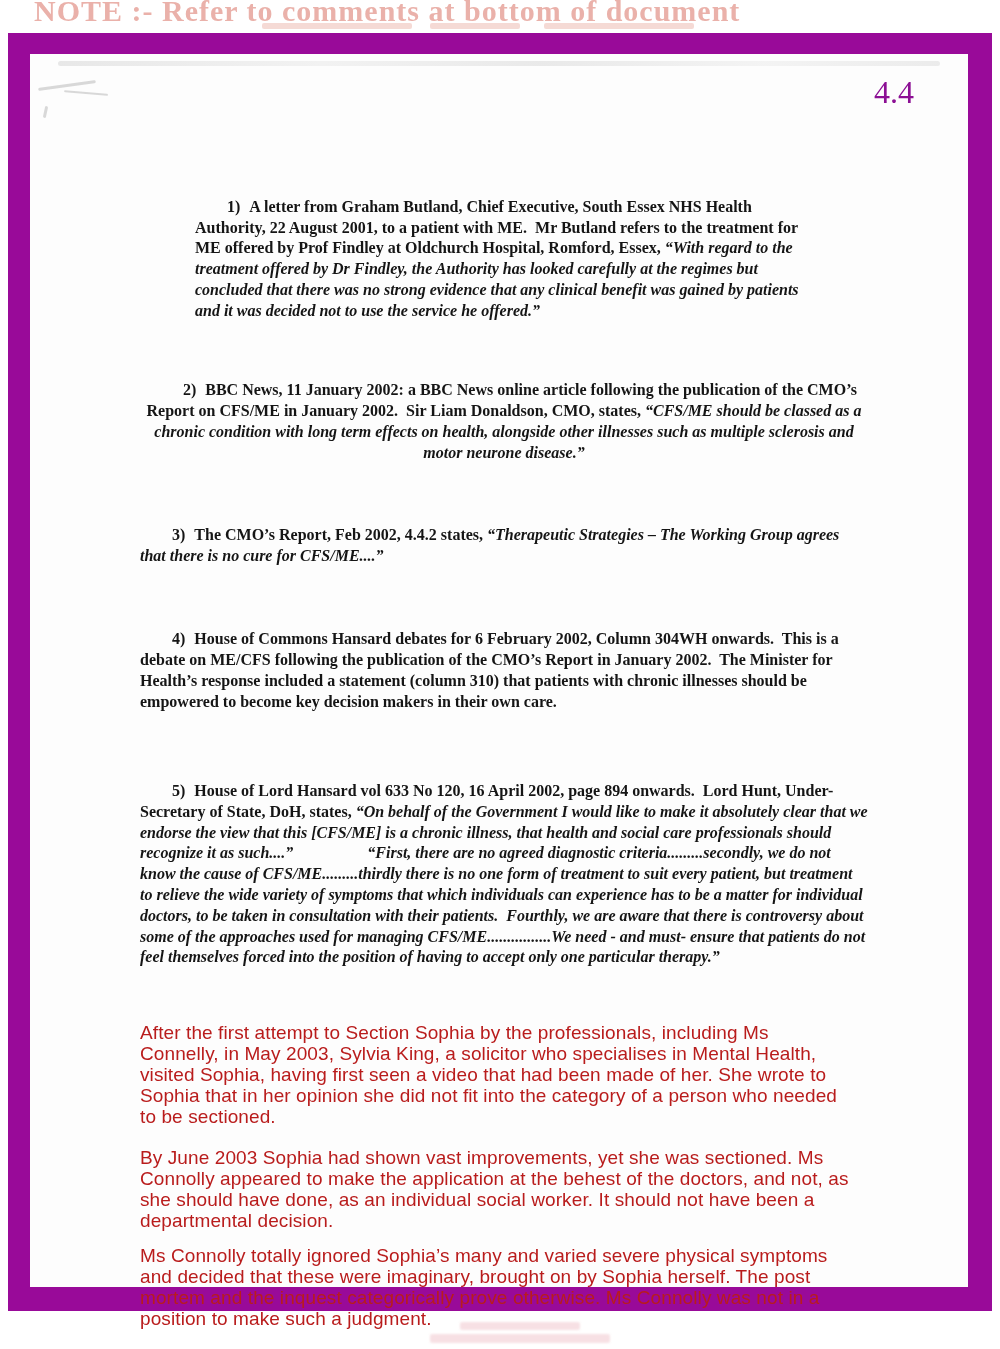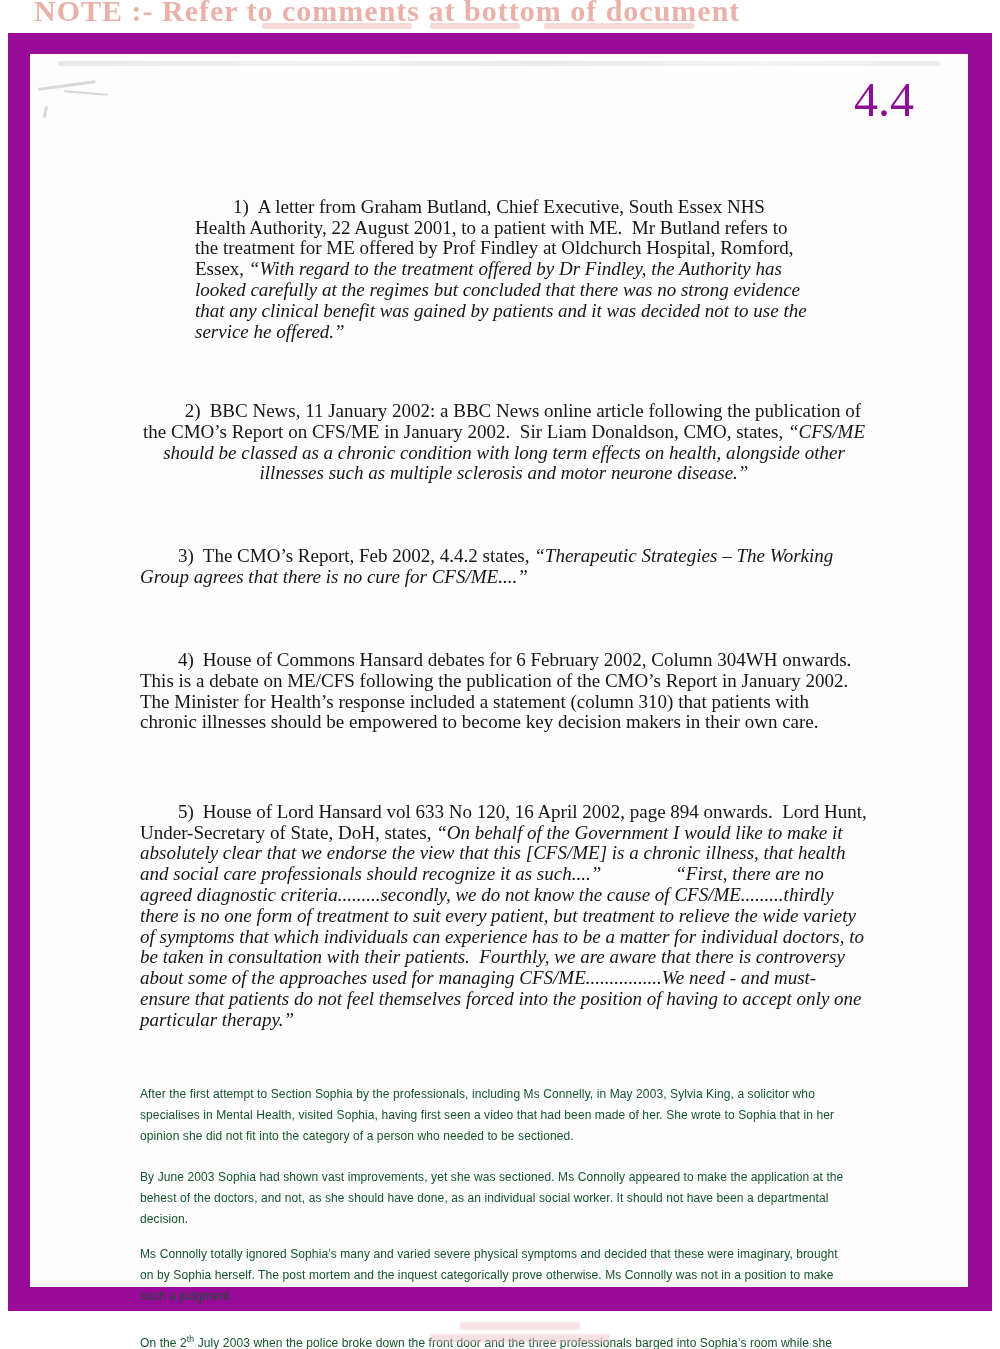--- a/index.html
+++ b/index.html
@@ -53,48 +53,49 @@
   .pencil-mark .m3{left:8px;top:30px;width:3px;height:12px;transform:rotate(12deg);}
   .bottom-ghost{position:absolute;left:430px;top:1322px;width:180px;height:24px;opacity:.45;filter:blur(1px);}
   .bottom-ghost i{position:absolute;display:block;background:#eebcc4;border-radius:2px;}
   .bottom-ghost .g1{left:30px;top:0;width:120px;height:8px;}
   .bottom-ghost .g2{left:0;top:12px;width:180px;height:9px;}
 
   
   .page-number{
     position:absolute;top:22px;right:54px;
     font-family:"Liberation Serif",serif;
-    font-size:48px;line-height:1;
+    font-size:32px;line-height:1;
     color:#8c0f94;
   }
 
   
   .content{
     position:absolute;left:110px;top:122px;width:728px;
     color:#151515;
   }
   .item{
     font-family:"Liberation Serif",serif;
-    font-size:19px;line-height:20.8px;
+    font-size:16px;line-height:20.8px;
     white-space:pre-wrap;
+    font-weight:bold;
   }
   .item .num{margin-right:9px;}
   .item-first{padding-left:55px;text-indent:-28px;margin-bottom:17px;width:612px;}
   .item-2{margin-bottom:20px;text-align:center;}
   .item-3{margin-bottom:21px;}
   .item-4{margin-bottom:27px;}
   .item-5{margin-bottom:33px;}
   .quote{font-style:italic;}
   .quote-gap{display:inline-block;width:74px;}
 
   .para{
     font-family:"Liberation Sans",sans-serif;
-    font-size:12px;line-height:21px;
+    font-size:19px;line-height:21px;
     letter-spacing:.1px;
-    color:#14532d;
+    color:#b91c1c;
     white-space:pre-wrap;
     margin:0 0 20px 0;
     width:712px;
   }
   .para-2{margin-bottom:14px;}
   .para-3{margin-bottom:26px;}
   .para sup{font-size:.72em;vertical-align:super;line-height:0;}
 </style>
 </head>
 <body>

